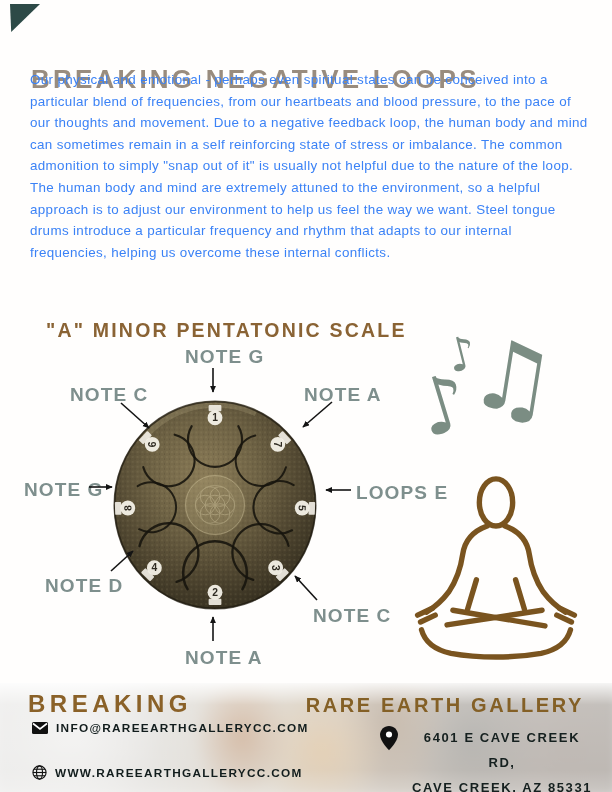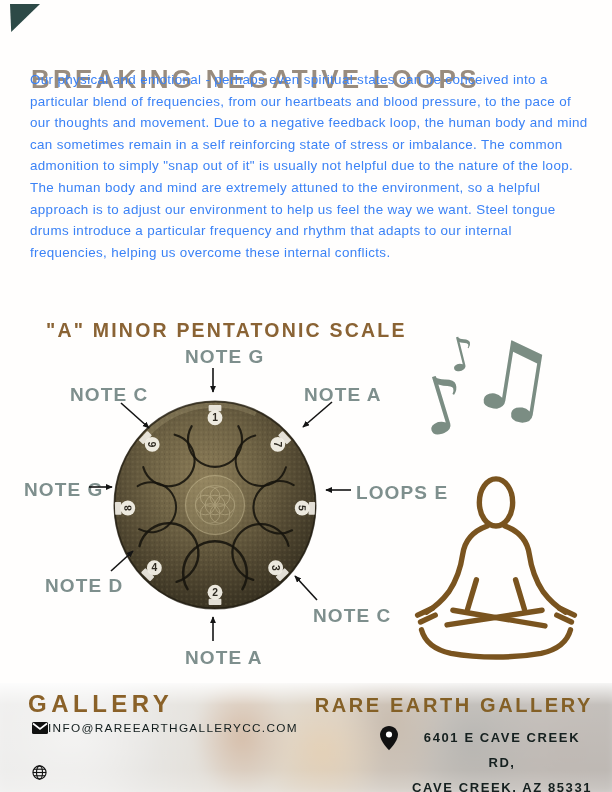--- a/index.html
+++ b/index.html
@@ -49,25 +49,25 @@
       radial-gradient(90px 95px at 330px 75px,#c9a06a 0%,rgba(201,160,106,0) 70%),
       radial-gradient(75px 105px at 400px 45px,#8a6f52 0%,rgba(138,111,82,0) 72%),
       radial-gradient(95px 115px at 480px 65px,#6b675f 0%,rgba(107,103,95,0) 75%),
       radial-gradient(130px 125px at 575px 75px,#7d7066 0%,rgba(125,112,102,0) 75%),
       radial-gradient(110px 125px at 80px 55px,#e8e7e5 0%,rgba(232,231,229,0) 80%),
       linear-gradient(90deg,#dcdbd9 0%,#cfccc6 25%,#bfb39f 45%,#a39482 62%,#8d8277 80%,#7a736a 100%);}
   .footer-overlay{position:absolute;inset:0;
     background:linear-gradient(180deg,rgba(255,255,255,.92) 0%,rgba(255,255,255,.55) 20%,
                rgba(255,255,255,.50) 80%,rgba(255,255,255,.60) 100%);}
   .contact-heading{left:28px;top:690px;font-size:24px;font-weight:bold;letter-spacing:4.5px;color:#8a6128;}
-  .c-row{display:flex;align-items:center;gap:0;font-size:11.8px;font-weight:normal;
+  .c-row{display:flex;align-items:center;gap:8px;font-size:11.8px;font-weight:bold;
          letter-spacing:1.3px;color:#121d1d;white-space:nowrap;}
   .c-email{left:32px;top:721px;} .c-phone{left:32px;top:760px;margin-top:40px;} .c-web{left:32px;top:765px;}
   .gallery-name{left:0;top:694px;width:584px;text-align:right;font-size:20px;font-weight:bold;
-                letter-spacing:2.6px;color:#846026;padding-left:9px;}
+                letter-spacing:2.6px;color:#846026;}
   .addr-block{left:380px;top:725px;display:flex;gap:10px;align-items:flex-start;}
   .addr-lines{width:188px;text-align:center;font-size:13px;font-weight:bold;
               letter-spacing:1.6px;color:#15201f;line-height:25px;}
 
   svg text{font-family:"Liberation Sans","DejaVu Sans",sans-serif;}
 </style>
 </head>
 <body>
 
 <div class="abs corner-tri"></div>
@@ -208,21 +208,21 @@
   <path d="M 50 158 L 147 143"></path>
   <path d="M 56 143 L 150 159"></path>
   <path d="M 24 163 C 27 174 36 183 54 187 C 82 192 118 192 146 187 C 164 183 173 174 176 163"></path>
 </svg>
 
 <div class="abs footer">
   <div class="footer-photo"></div>
   <div class="footer-overlay"></div>
 </div>
 
-<div class="abs contact-heading">GALLERY</div>
+<div class="abs contact-heading">BREAKING</div>
 
 <div class="abs c-row c-email">
   <svg width="16" height="12" viewBox="0 0 16 12">
     <rect x="0" y="0" width="16" height="12" rx="1.5" fill="#111"></rect>
     <path d="M1 1.5 L8 7 L15 1.5" stroke="#fff" stroke-width="1.6" fill="none"></path>
   </svg>
   <span>INFO@RAREEARTHGALLERYCC.COM</span>
 </div>
 
 <div class="abs c-row c-phone">
@@ -235,20 +235,21 @@
 <div class="abs c-row c-web">
   <svg width="15" height="15" viewBox="0 0 16 16">
     <g stroke="#111" stroke-width="1.2" fill="none">
       <circle cx="8" cy="8" r="7"></circle>
       <ellipse cx="8" cy="8" rx="3.2" ry="7"></ellipse>
       <line x1="1" y1="8" x2="15" y2="8"></line>
       <line x1="2" y1="4.5" x2="14" y2="4.5"></line>
       <line x1="2" y1="11.5" x2="14" y2="11.5"></line>
     </g>
   </svg>
+  <span>WWW.RAREEARTHGALLERYCC.COM</span>
 </div>
 
 <div class="abs gallery-name">RARE EARTH GALLERY</div>
 
 <div class="abs addr-block">
   <svg width="18" height="27" viewBox="0 0 20 28">
     <path d="M10 0 C4.5 0 0 4.4 0 9.8 C0 17 10 27 10 27 C10 27 20 17 20 9.8 C20 4.4 15.5 0 10 0 Z" fill="#111"></path>
     <circle cx="10" cy="9.5" r="3.4" fill="#fff"></circle>
   </svg>
   <div class="addr-lines">

